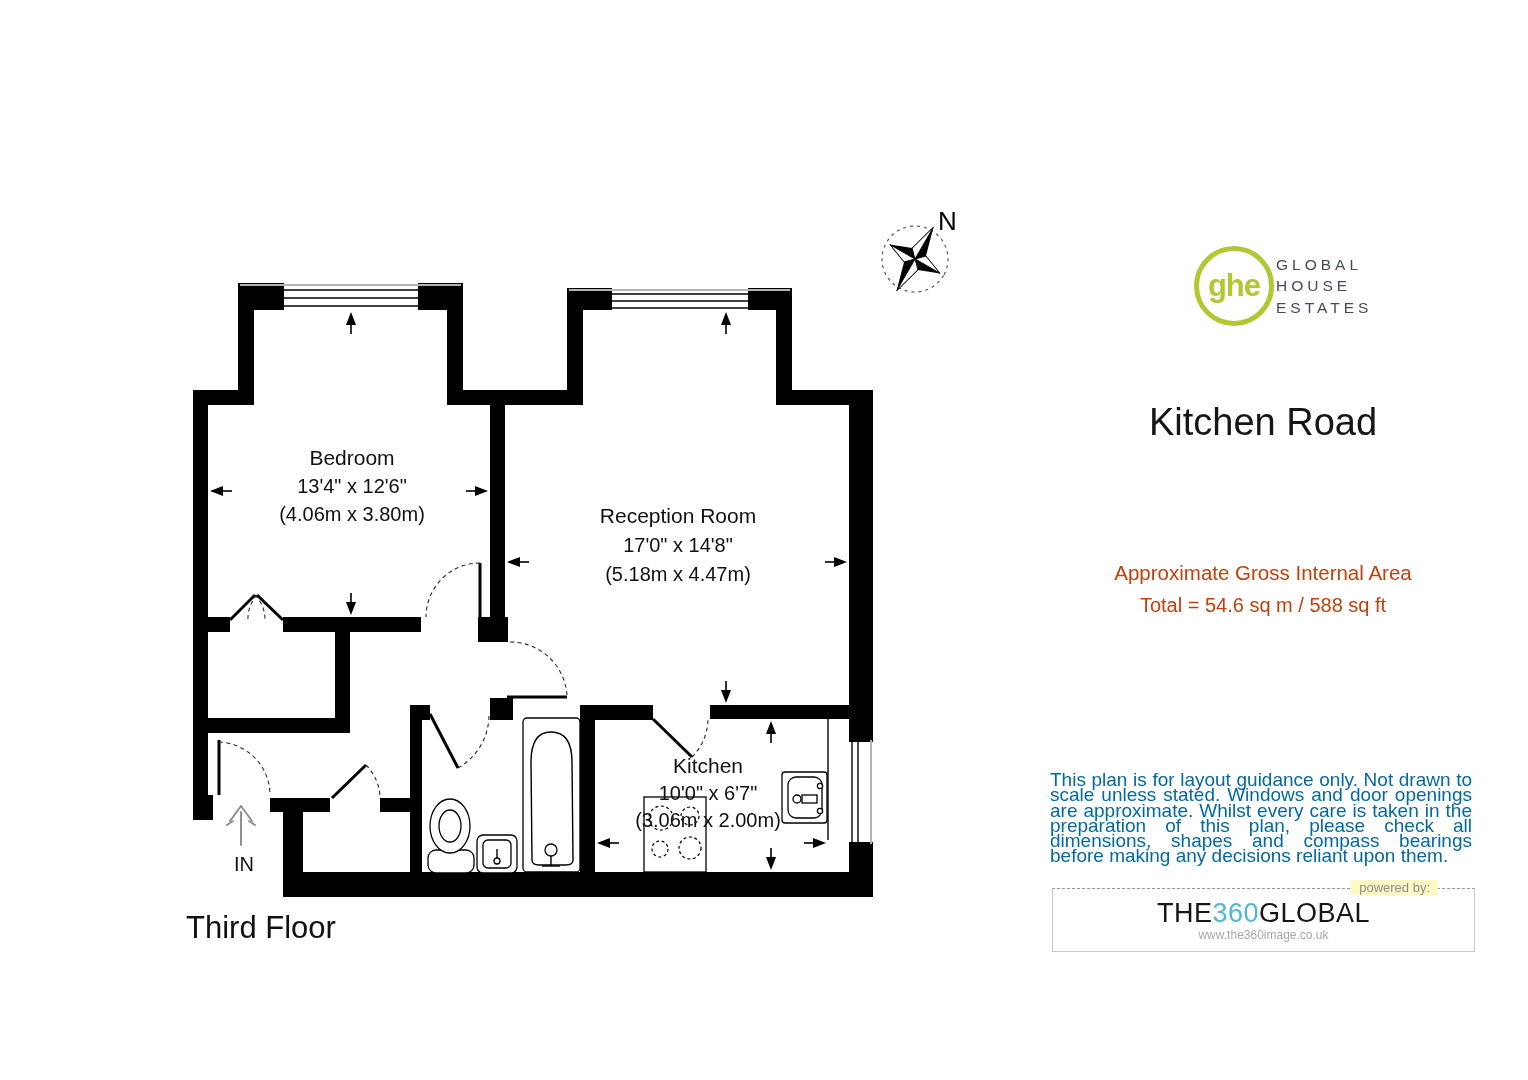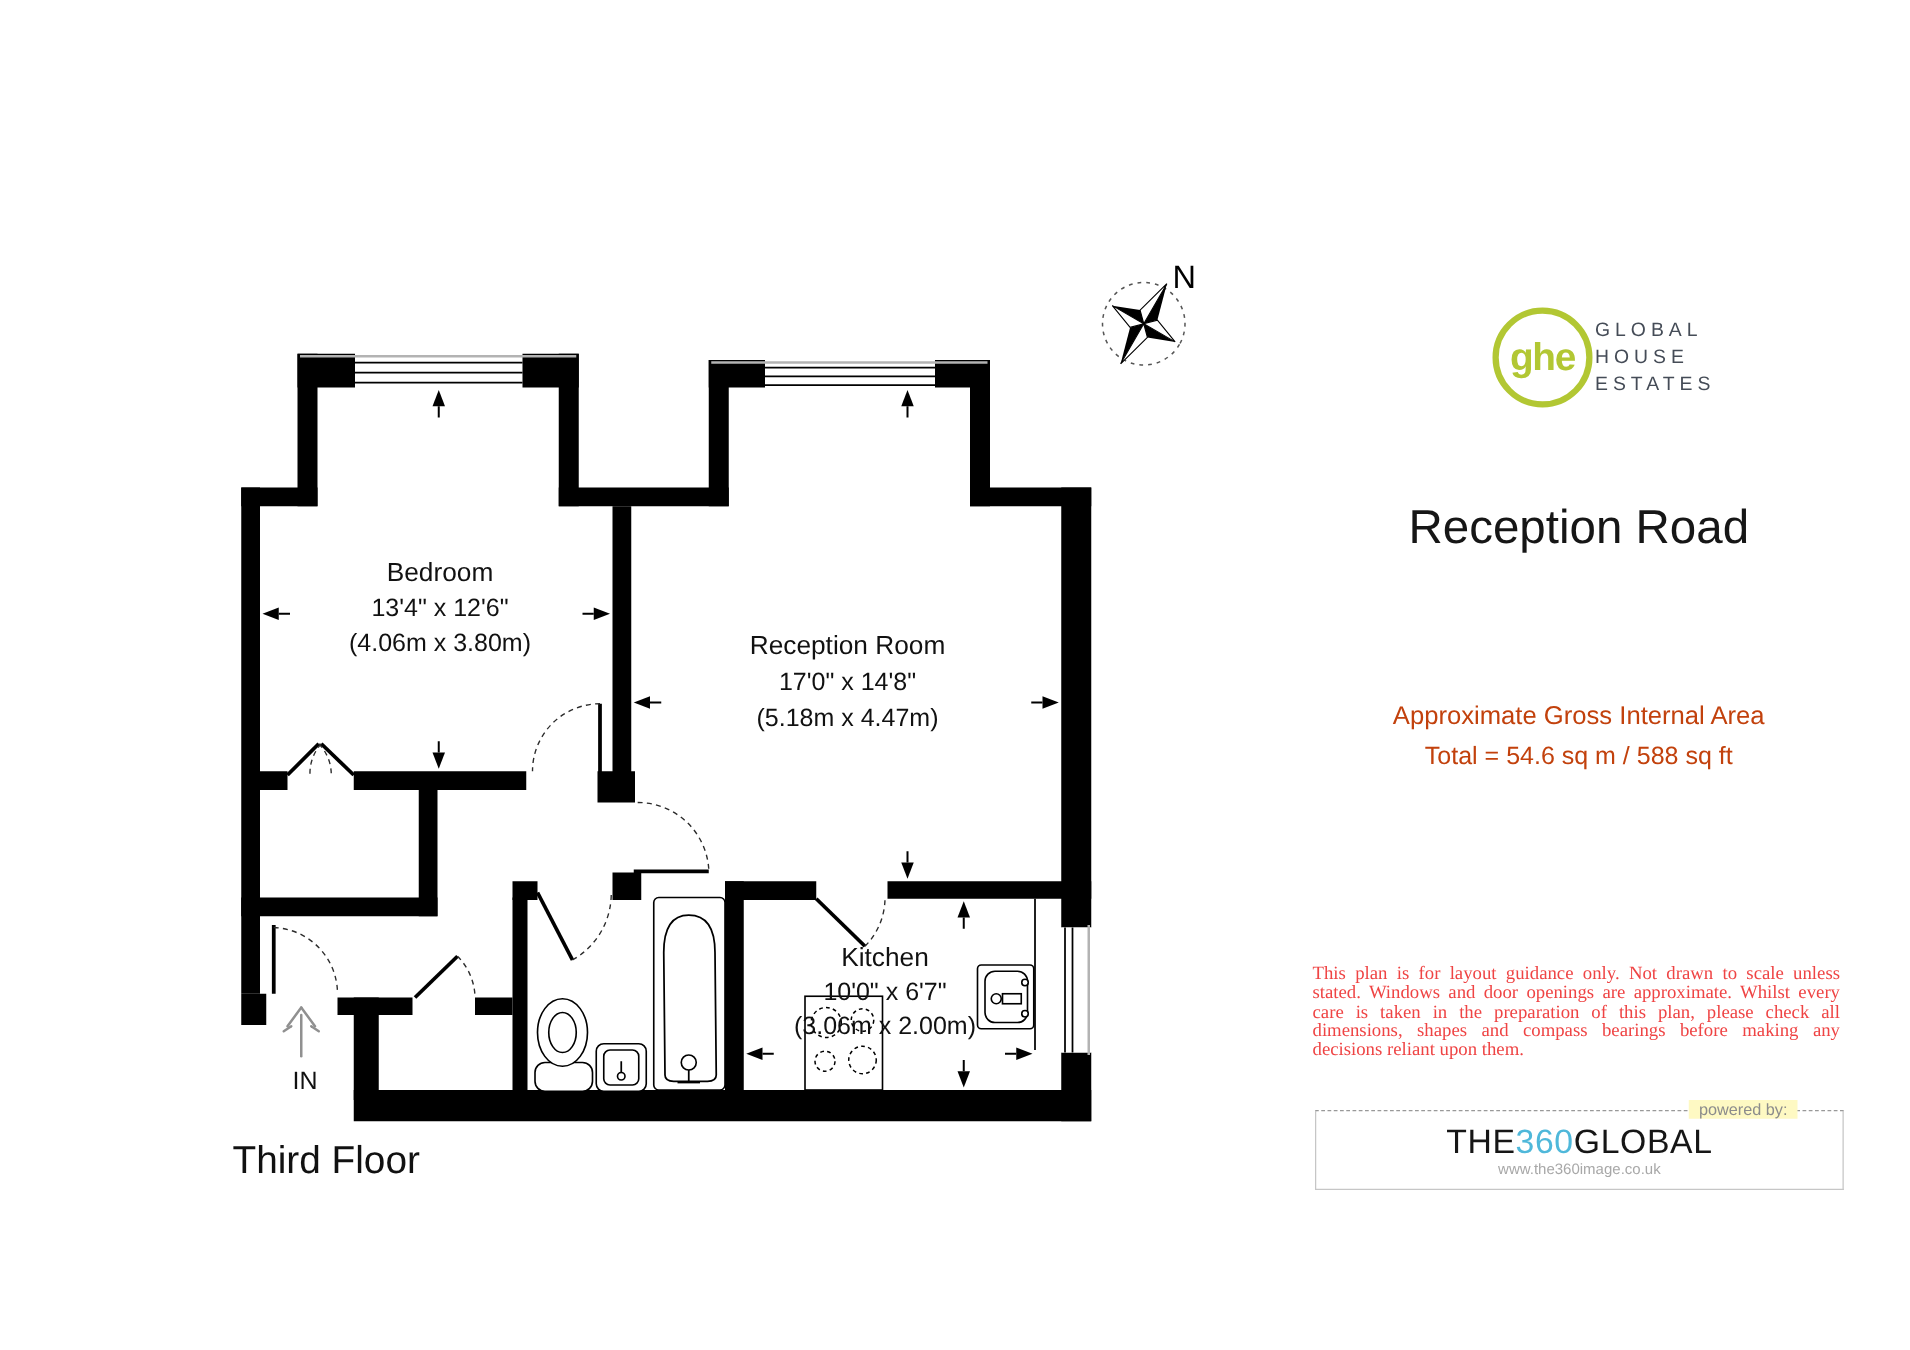--- a/index.html
+++ b/index.html
@@ -11,22 +11,22 @@
   .logo-row{position:absolute;left:146px;top:246px;display:flex;align-items:center;}
   .logo-circle{width:70px;height:70px;border:5px solid var(--ghe,#b2c733);border-radius:50%;
                display:flex;align-items:center;justify-content:center;}
   .logo-acronym{font-size:31px;font-weight:bold;color:var(--ghe,#b2c733);letter-spacing:-1px;}
   .logo-words{margin-left:2px;color:#454c57;font-size:15.5px;letter-spacing:4px;line-height:21.5px;}
   .prop-title{position:absolute;left:0;top:398px;width:100%;text-align:center;
               font-size:38px;line-height:49px;color:#161616;}
   .area-block{position:absolute;left:0;top:561px;width:100%;text-align:center;color:#c2410c;}
   .area-heading{font-size:20.5px;}
   .area-total{font-size:20px;margin-top:9px;}
-  .disclaimer{position:absolute;left:2px;top:772px;width:422px;font-size:15px;line-height:15.3px;
-              color:#ef4444;text-align:justify;font-family:Liberation Serif, serif;}
+  .disclaimer{position:absolute;left:2px;top:772px;width:422px;font-size:19px;line-height:15.3px;
+              color:#0369a1;text-align:justify;}
   .powered-box{position:absolute;left:4px;top:888px;width:421px;height:62px;
                border:1px solid #c6c6c6;border-top:1px dashed #999;}
   .powered-label{position:absolute;top:-9px;right:36px;background:#fef9c3;padding:0 8px;
                  font-size:13px;color:#8c8c8c;}
   .brand-line{position:absolute;left:0;top:9px;width:100%;text-align:center;
               font-size:27px;letter-spacing:.5px;color:#161616;}
   .brand-360{color:var(--b360,#4fb8da);margin-top:13px;}
   .brand-url{position:absolute;left:0;top:39px;width:100%;text-align:center;
              font-size:12px;color:#a8a8a8;}
   
@@ -282,21 +282,21 @@
         <span class="logo-acronym">ghe</span>
       </div>
       <div class="logo-words">
         <div>GLOBAL</div>
         <div>HOUSE</div>
         <div>ESTATES</div>
       </div>
     </div>
 
     <div class="prop-title">
-      <div>Reception Road</div>
+      <div>Kitchen Road</div>
     </div>
 
     <div class="area-block">
       <div class="area-heading">Approximate Gross Internal Area</div>
       <div class="area-total">Total = 54.6 sq m / 588 sq ft</div>
     </div>
 
     <div class="disclaimer">This plan is for layout guidance only. Not drawn to scale unless stated. Windows and door openings are approximate. Whilst every care is taken in the preparation of this plan, please check all dimensions, shapes and compass bearings before making any decisions reliant upon them.</div>
 
     <div class="powered-box">

